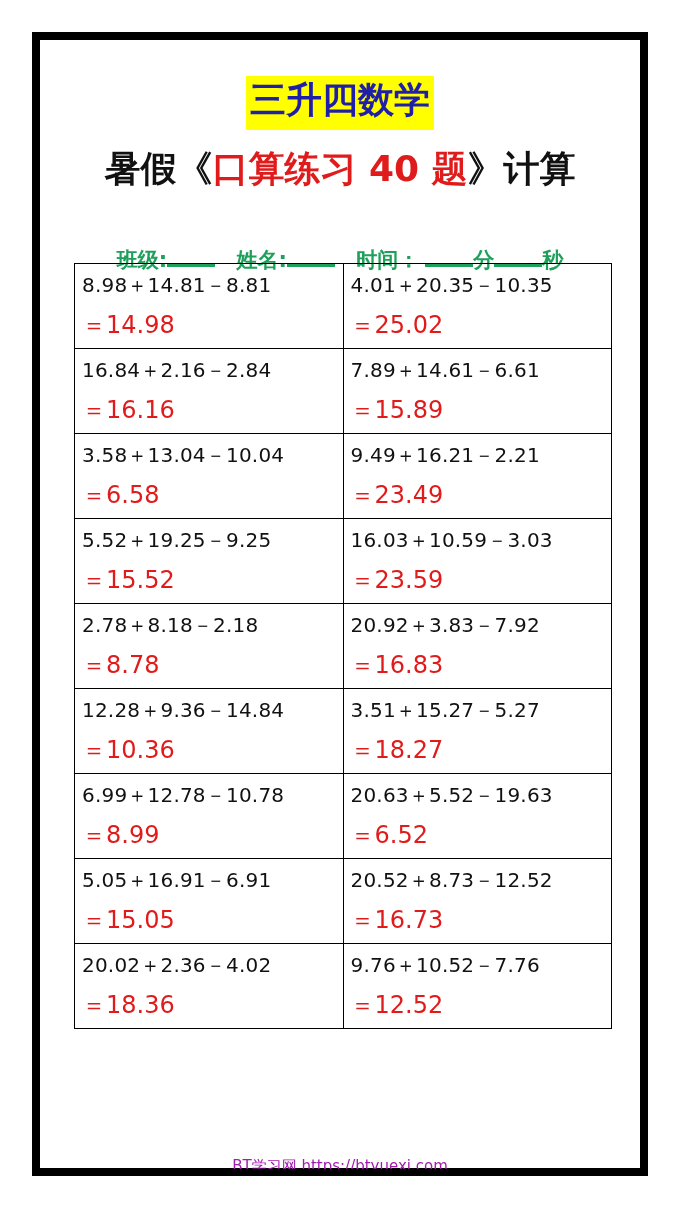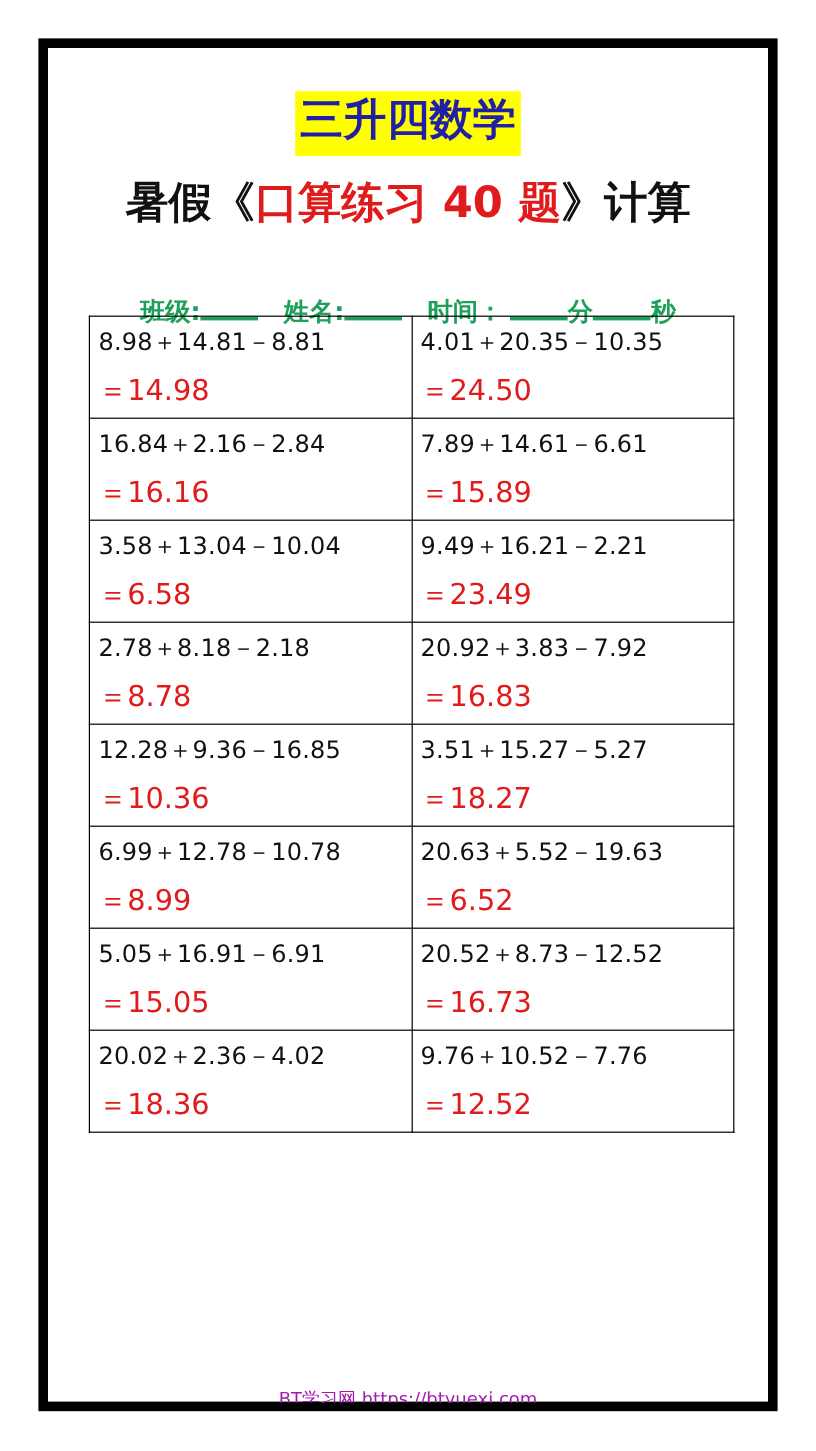--- a/index.html
+++ b/index.html
@@ -74,21 +74,21 @@
 
 <table class="grid">
   <tbody id="grid-body">
       <tr>
         <td>
           <div class="q">8.98＋14.81－8.81</div>
           <div class="a">＝14.98</div>
         </td>
         <td>
           <div class="q">4.01＋20.35－10.35</div>
-          <div class="a">＝24.50</div>
+          <div class="a">＝25.02</div>
         </td>
       </tr>
       <tr>
         <td>
           <div class="q">16.84＋2.16－2.84</div>
           <div class="a">＝16.16</div>
         </td>
         <td>
           <div class="q">7.89＋14.61－6.61</div>
           <div class="a">＝15.89</div>
@@ -99,31 +99,41 @@
           <div class="q">3.58＋13.04－10.04</div>
           <div class="a">＝6.58</div>
         </td>
         <td>
           <div class="q">9.49＋16.21－2.21</div>
           <div class="a">＝23.49</div>
         </td>
       </tr>
       <tr>
         <td>
+          <div class="q">5.52＋19.25－9.25</div>
+          <div class="a">＝15.52</div>
+        </td>
+        <td>
+          <div class="q">16.03＋10.59－3.03</div>
+          <div class="a">＝23.59</div>
+        </td>
+      </tr>
+      <tr>
+        <td>
           <div class="q">2.78＋8.18－2.18</div>
           <div class="a">＝8.78</div>
         </td>
         <td>
           <div class="q">20.92＋3.83－7.92</div>
           <div class="a">＝16.83</div>
         </td>
       </tr>
       <tr>
         <td>
-          <div class="q">12.28＋9.36－16.85</div>
+          <div class="q">12.28＋9.36－14.84</div>
           <div class="a">＝10.36</div>
         </td>
         <td>
           <div class="q">3.51＋15.27－5.27</div>
           <div class="a">＝18.27</div>
         </td>
       </tr>
       <tr>
         <td>
           <div class="q">6.99＋12.78－10.78</div>

